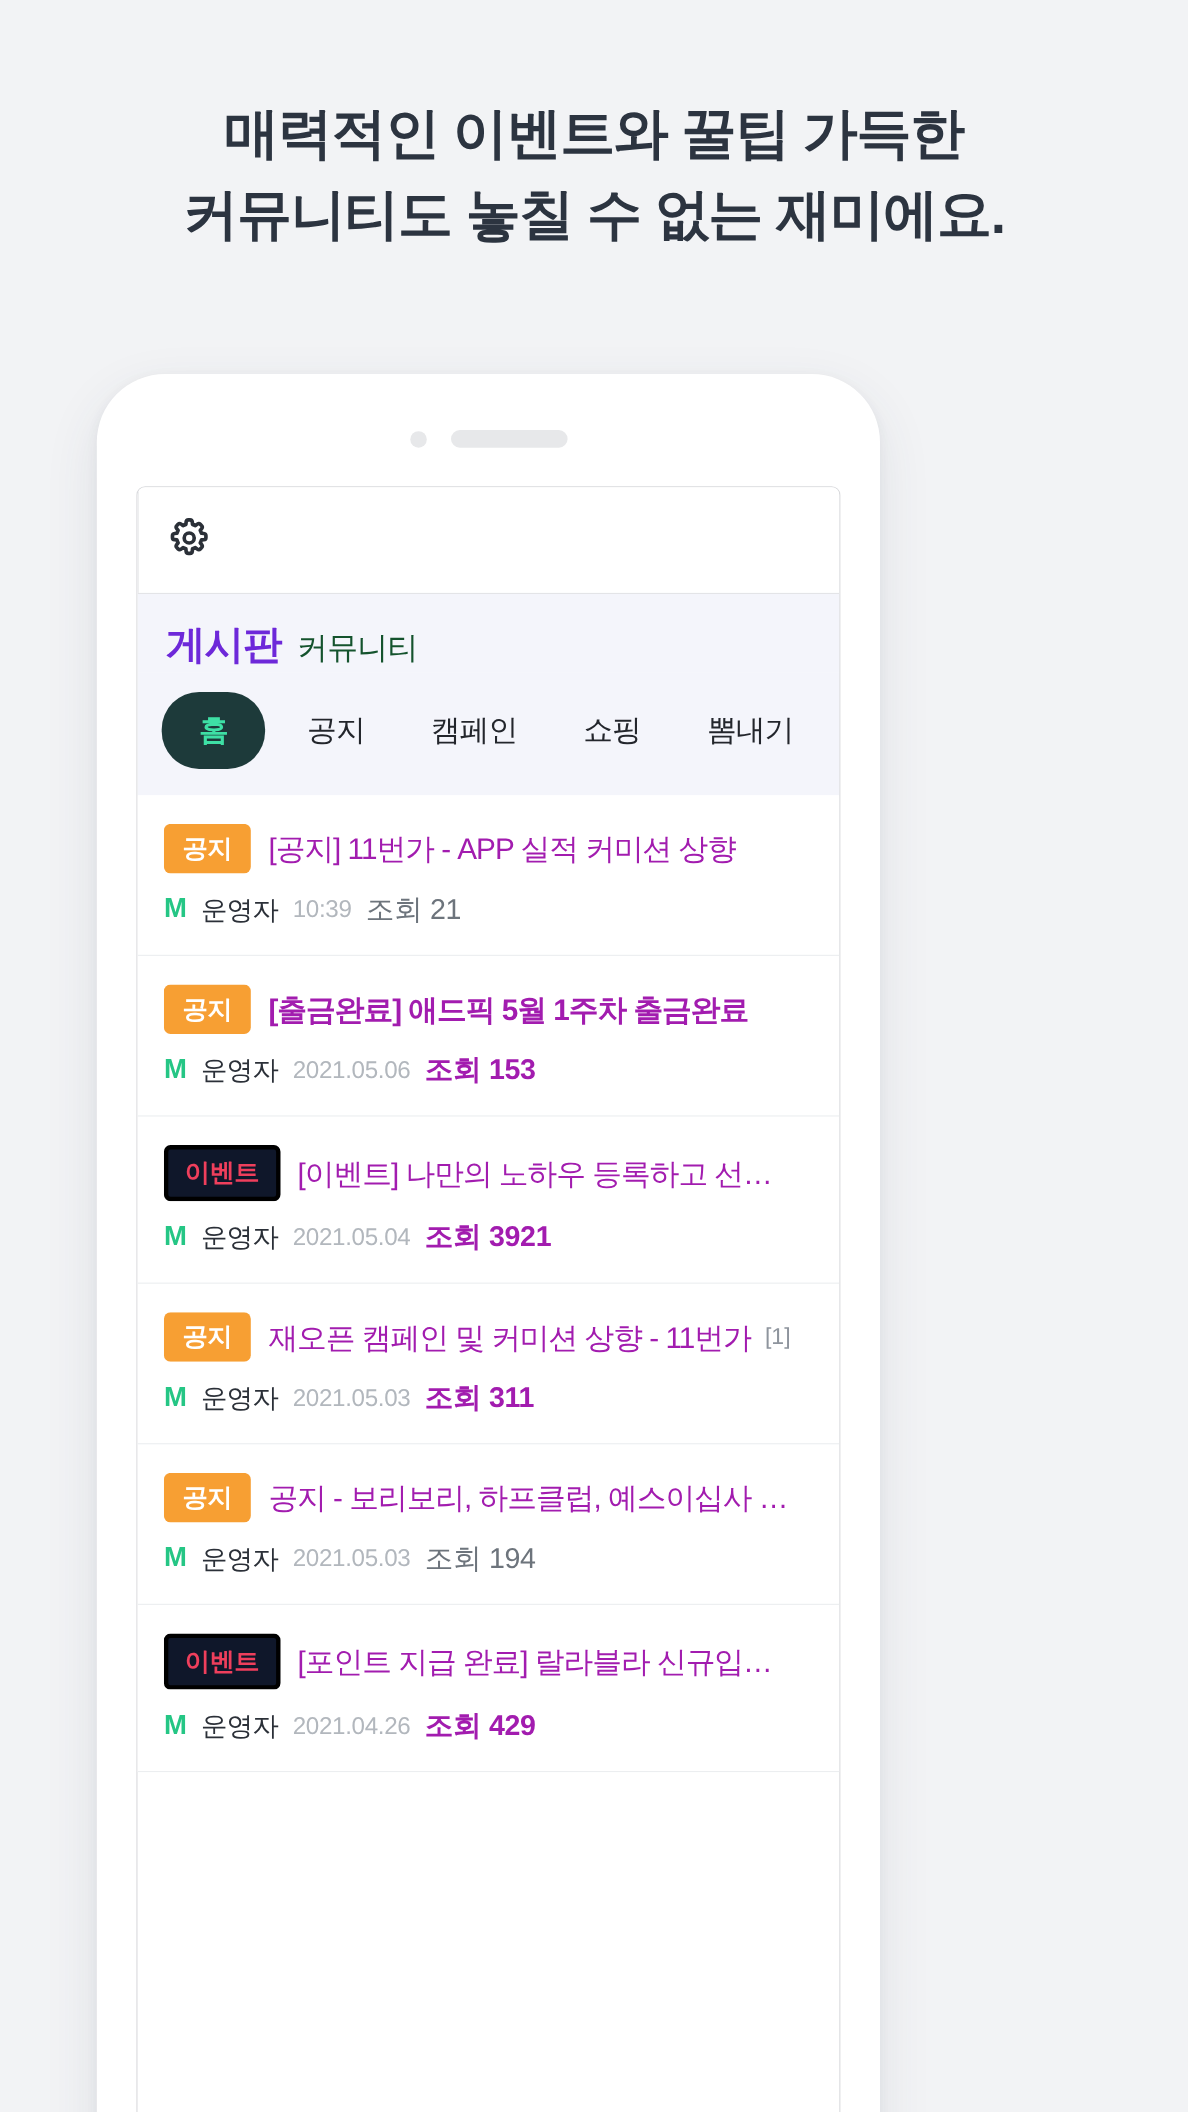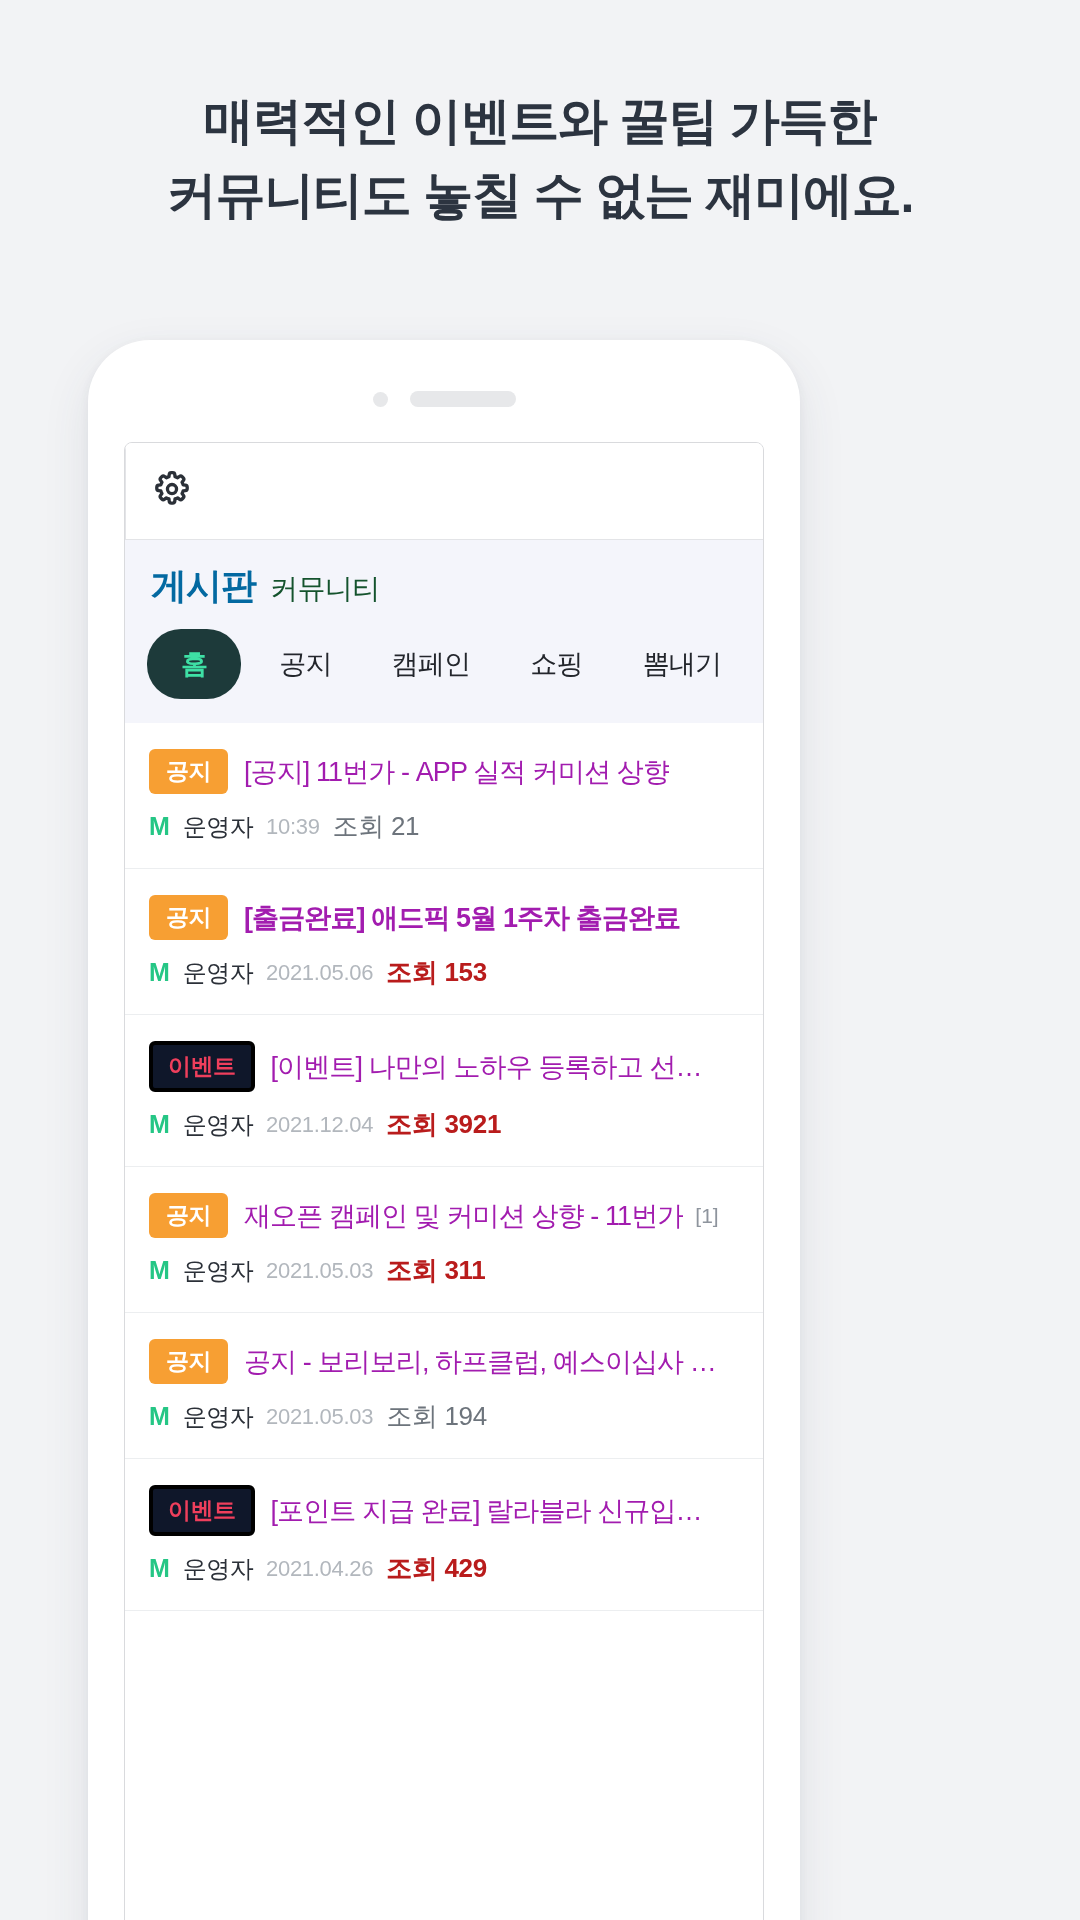--- a/index.html
+++ b/index.html
@@ -123,21 +123,21 @@
     padding: 22px 26px 0 26px;
   }
   .board-title-row {
     display: flex;
     align-items: baseline;
     gap: 14px;
   }
   .board-title {
     font-size: 36px;
     font-weight: 800;
-    color: #0369a1;
+    color: #6d28d9;
     letter-spacing: -1px;
   }
   .board-sub {
     font-size: 28px;
     font-weight: 400;
     color: #14532d;
     letter-spacing: -0.6px;
   }
 
   
@@ -241,21 +241,21 @@
     color: #b2b7bd;
     letter-spacing: -0.3px;
   }
   .views {
     font-size: 26px;
     color: #6d747c;
     letter-spacing: -0.3px;
   }
   .views.strong {
     font-weight: 700;
-    color: #b91c1c;
+    color: #a21caf;
   }
 </style>
 </head>
 <body>
 
 <div class="headline">
   <span class="hl-line">매력적인 이벤트와 꿀팁 가득한</span>
   <span class="hl-line">커뮤니티도 놓칠 수 없는 재미에요.</span>
 </div>
 
@@ -325,21 +325,21 @@
 
       <div class="post">
         <div class="post-top">
           <span class="badge event">이벤트</span>
           <span class="post-title">[이벤트] 나만의 노하우 등록하고 선물 받자! 노하우…</span>
           <span class="cmt"></span>
         </div>
         <div class="post-meta">
           <span class="m-mark">M</span>
           <span class="author">운영자</span>
-          <span class="date">2021.12.04</span>
+          <span class="date">2021.05.04</span>
           <span class="views strong">조회 3921</span>
         </div>
       </div>
 
       <div class="post">
         <div class="post-top">
           <span class="badge notice">공지</span>
           <span class="post-title">재오픈 캠페인 및 커미션 상향 - 11번가</span>
           <span class="cmt">[1]</span>
         </div>

